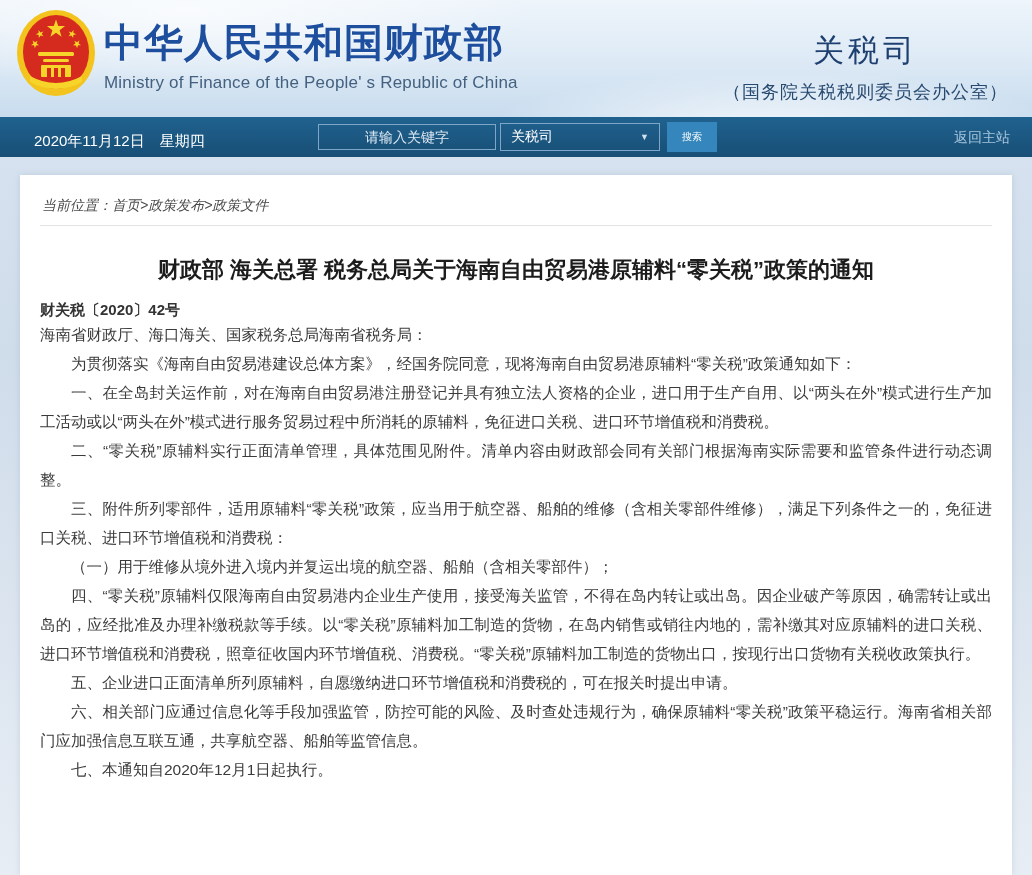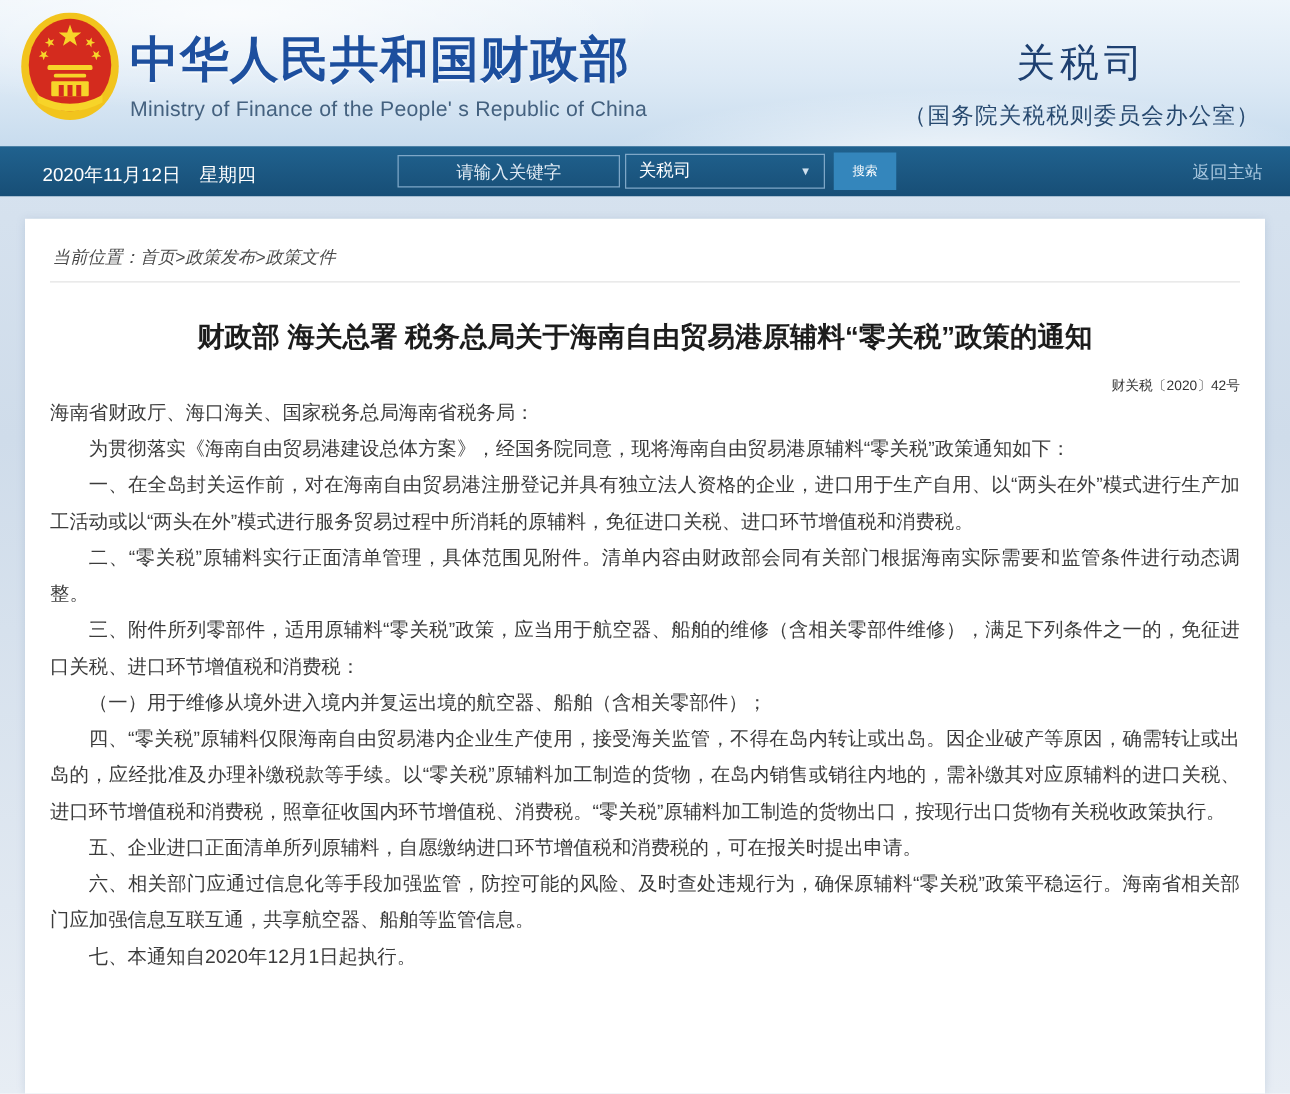--- a/index.html
+++ b/index.html
@@ -12,21 +12,21 @@
   .page { width:1032px; height:875px; display:flex; flex-direction:column; }
 
   
   .site-header {
     height:117px; position:relative; flex:0 0 auto;
     background:
       radial-gradient(ellipse 420px 90px at 75% 115%, rgba(255,255,255,.85), rgba(255,255,255,0) 70%),
       radial-gradient(ellipse 500px 110px at 18% 10%, rgba(255,255,255,.7), rgba(255,255,255,0) 70%),
       linear-gradient(180deg, #eef5fb 0%, #dce9f5 55%, #c8dcee 100%);
   }
-  .brand { position:absolute; left:16px; top:10px; display:flex; align-items:flex-end; }
+  .brand { position:absolute; left:16px; top:10px; display:flex; align-items:flex-start; }
   .emblem { width:80px; height:88px; margin-right:8px; }
   .brand-text { padding-top:6px; }
   .ministry-cn {
     font-size:39px; font-weight:bold; color:#1d4f9e; letter-spacing:1px;
     text-shadow: 0 1px 1px rgba(255,255,255,.6);
   }
   .ministry-en { font-size:17px; color:#44617f; margin-top:3px; letter-spacing:.2px; }
   .dept { position:absolute; right:24px; top:30px; text-align:center; }
   .dept-name { font-size:31px; color:#1e4071; letter-spacing:4px; }
   .dept-sub { font-size:18px; color:#27496f; margin-top:8px; letter-spacing:1px; }
@@ -67,21 +67,21 @@
     box-shadow: 0 0 6px rgba(120,145,175,.25);
   }
   .breadcrumb {
     padding:22px 0 10px 2px; font-size:14px; color:#4a4a4a;
     border-bottom:1px solid #e4e4e4; cursor:pointer;font-style:italic;
   }
   .doc-title {
     margin:29px 28px 0; text-align:center;
     font-size:22px; font-weight:bold; color:#1c1c1c; line-height:1.35;
   }
-  .doc-number { margin-top:16px; text-align:right; font-size:11px; color:#333333; }
+  .doc-number { margin-top:16px; text-align:left; font-size:15px; color:#333333;font-weight:bold; }
   .article { margin-top:12px; }
   .article p {
     font-size:15.5px; line-height:29px; color:#3b3b3b;
     text-indent:2em; text-align:justify;
   }
   .article p.salutation { text-indent:0; }
 </style>
 </head>
 <body>
 

